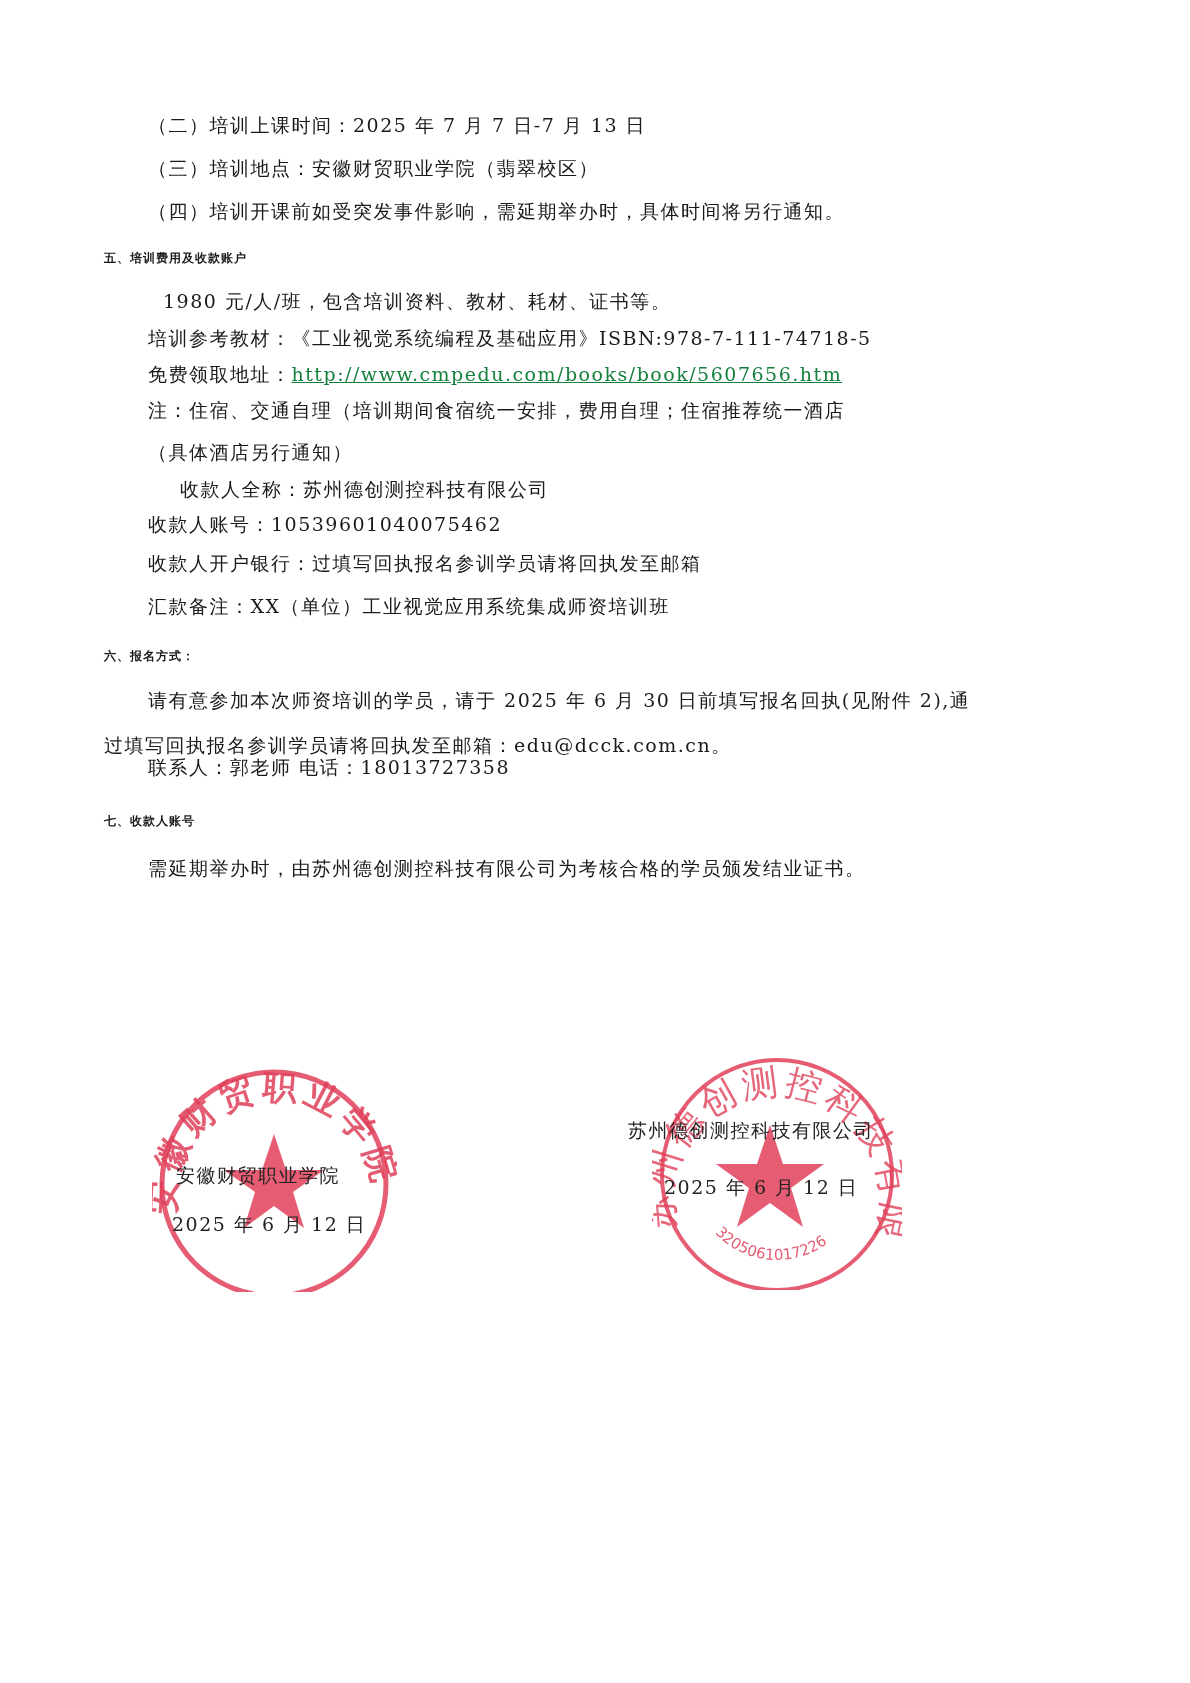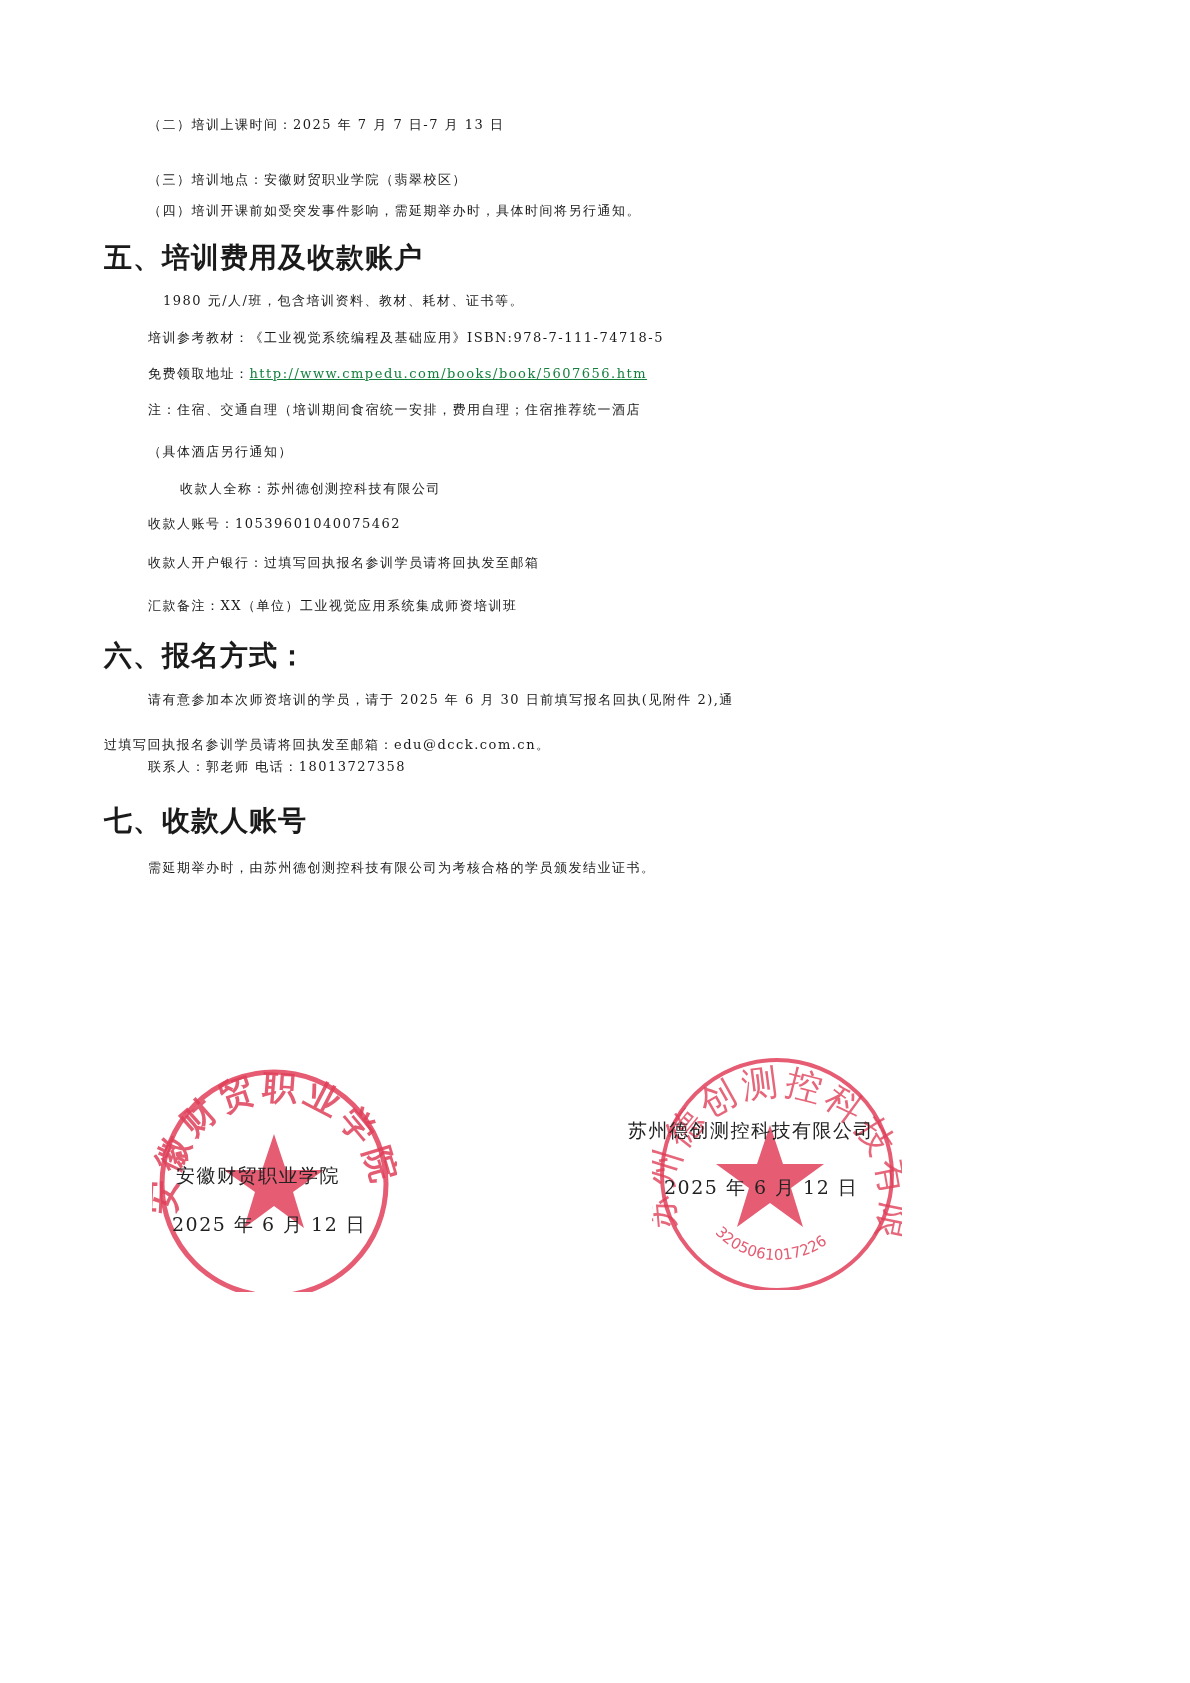--- a/index.html
+++ b/index.html
@@ -1,29 +1,29 @@
 <!DOCTYPE html>
 <html><head>
   <meta charset="utf-8">
   <style>
     html, body { margin: 0; padding: 0; background: #ffffff; }
     body { width: 1190px; height: 1683px; position: relative; overflow: hidden;
            font-family: "DejaVu Serif", "Liberation Serif", serif; color: #1a1a1a; }
-    .line { position: absolute; font-size: 13px; white-space: nowrap; letter-spacing: 1.5px; line-height: 24px; }
-    .heading { position: absolute; font-size: 28px; font-weight: bold; white-space: nowrap;
+    .line { position: absolute; font-size: 19px; white-space: nowrap; letter-spacing: 1.5px; line-height: 24px; }
+    .heading { position: absolute; font-size: 12px; font-weight: bold; white-space: nowrap;
                font-family: "DejaVu Sans", "Liberation Sans", sans-serif; letter-spacing: 1px; line-height: 24px; }
     .link { text-decoration: underline; color: #15803d; }
     .seal { position: absolute; }
     .sig-line { position: absolute; font-size: 19px; white-space: nowrap; letter-spacing: 1.5px; color: #222; line-height: 24px; }
   </style>
 </head>
 <body>
 
 <div class="line" style="left:148px; top:113px;">（二）培训上课时间：2025 年 7 月 7 日-7 月 13 日</div>
-<div class="line" style="left:148px; top:168px;">（三）培训地点：安徽财贸职业学院（翡翠校区）</div>
+<div class="line" style="left:148px; top:156px;">（三）培训地点：安徽财贸职业学院（翡翠校区）</div>
 <div class="line" style="left:148px; top:199px;">（四）培训开课前如受突发事件影响，需延期举办时，具体时间将另行通知。</div>
 
 <div class="heading" style="left:104px; top:246px;">五、培训费用及收款账户</div>
 <div class="line" style="left:148px; top:289px;margin-left:15px;">1980 元/人/班，包含培训资料、教材、耗材、证书等。</div>
 <div class="line" style="left:148px; top:326px;">培训参考教材：《工业视觉系统编程及基础应用》ISBN:978-7-111-74718-5</div>
 <div class="line" style="left:148px; top:362px;">
   <span>免费领取地址：</span><span class="link">http://www.cmpedu.com/books/book/5607656.htm</span>
 </div>
 <div class="line" style="left:148px; top:398px;">注：住宿、交通自理（培训期间食宿统一安排，费用自理；住宿推荐统一酒店</div>
 <div class="line" style="left:148px; top:440px;">（具体酒店另行通知）</div>

